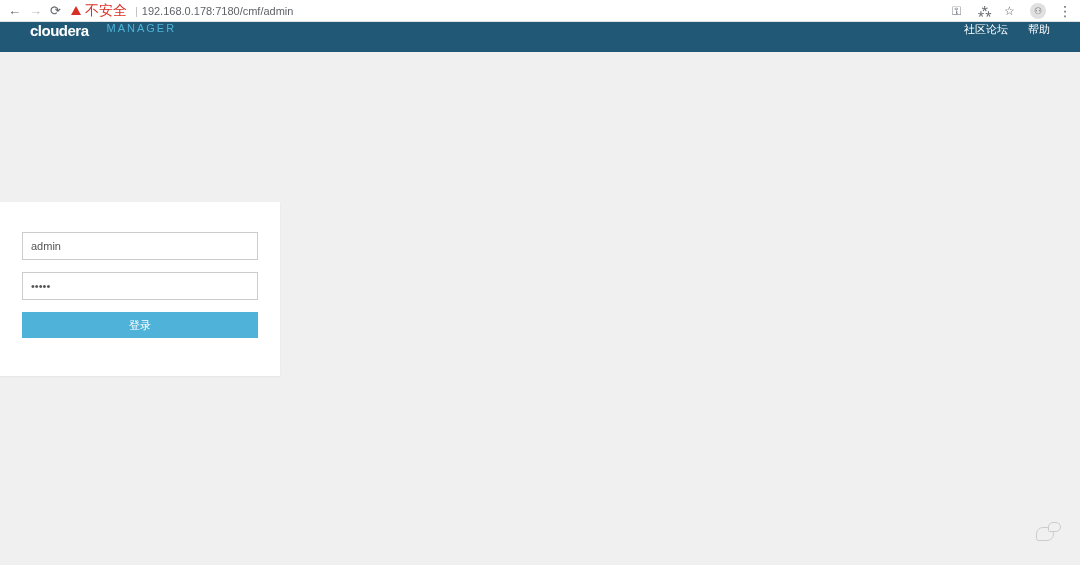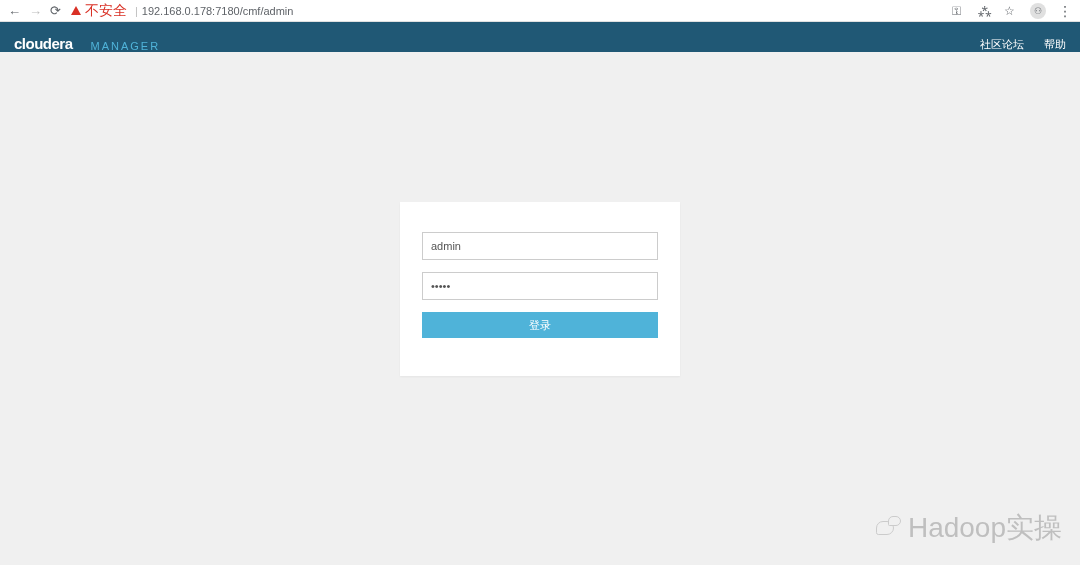--- a/index.html
+++ b/index.html
@@ -12,27 +12,27 @@
     .reload { margin-right: 10px; font-size: 13px; cursor: pointer; }
     .warn-icon { width: 0; height: 0; border-left: 5px solid transparent; border-right: 5px solid transparent; border-bottom: 9px solid #d93025; margin-right: 4px; position: relative; }
     .insecure { color: #d93025; font-size: 14px; margin-right: 4px; }
     .sep { color: #bdbdbd; margin: 0 4px; }
     .url { color: #5f6368; }
     .browser-right { margin-left: auto; display: flex; gap: 12px; align-items: center; color: #5f6368; }
     .browser-icon { width: 14px; cursor: pointer; font-size: 12px; }
     .avatar-circle { width: 16px; height: 16px; border-radius: 50%; background: #e0e0e0; display: flex; align-items: center; justify-content: center; font-size: 9px; }
     .dots { font-size: 14px; line-height: 1; }
     
-    .header { height: 30px; background: #205875; display: flex; align-items: flex-end; padding: 0 14px; color: #fff; }
+    .header { height: 30px; background: #205875; display: flex; align-items: flex-start; padding: 0 30px; color: #fff; }
     .logo { font-size: 15px; font-weight: bold; letter-spacing: -0.5px; }
     .logo-sub { color: #4fb3d9; font-size: 11px; font-weight: normal; letter-spacing: 2px; margin-left: 18px; }
     .header-links { margin-left: auto; display: flex; gap: 20px; font-size: 11px; }
     .header-link { color: #fff; cursor: pointer; }
     
-    .main { background: #f0f0f0; height: calc(565px - 52px); display: flex; align-items: flex-start; justify-content: center; padding-top: 150px; }
+    .main { background: #f0f0f0; height: calc(565px - 52px); display: flex; align-items: flex-start; justify-content: flex-start; padding-top: 150px; }
     .login-card { background: #fff; width: 280px; padding: 30px 22px 28px 22px; box-shadow: 0 1px 2px rgba(0,0,0,0.05); }
     .input { width: 100%; height: 28px; border: 1px solid #ccc; padding: 0 8px; font-size: 11px; margin-bottom: 12px; color: #555; }
     .login-btn { width: 100%; height: 26px; background: #4fb3d9; border: none; color: #fff; font-size: 11px; cursor: pointer; margin-bottom: 10px; }
     .remember-row { display: flex; align-items: center; gap: 6px; font-size: 11px; color: #333; }
     .remember-cb { width: 11px; height: 11px; }
     .remember-label { font-size: 10.5px; }
     
     .watermark { position: absolute; bottom: 18px; right: 18px; display: flex; align-items: center; gap: 6px; opacity: 0.35; color: #666; font-size: 28px; font-weight: 400; pointer-events: none; }
     .wm-icon { width: 34px; height: 26px; display: flex; align-items: center; justify-content: center; }
     .wm-bubble { width: 18px; height: 14px; border: 1.5px solid #888; border-radius: 9px 9px 9px 3px; position: relative; }
@@ -76,14 +76,13 @@
     <button class="login-btn">登录</button>
   </div>
 </div>
 
 <div class="watermark">
   <span class="wm-icon">
     <span class="wm-bubble">
         <span class="wm-bubble2"></span>
       </span>
   </span>
-  <span>Hadoop实操</span>
 </div>
 
 </body></html>

